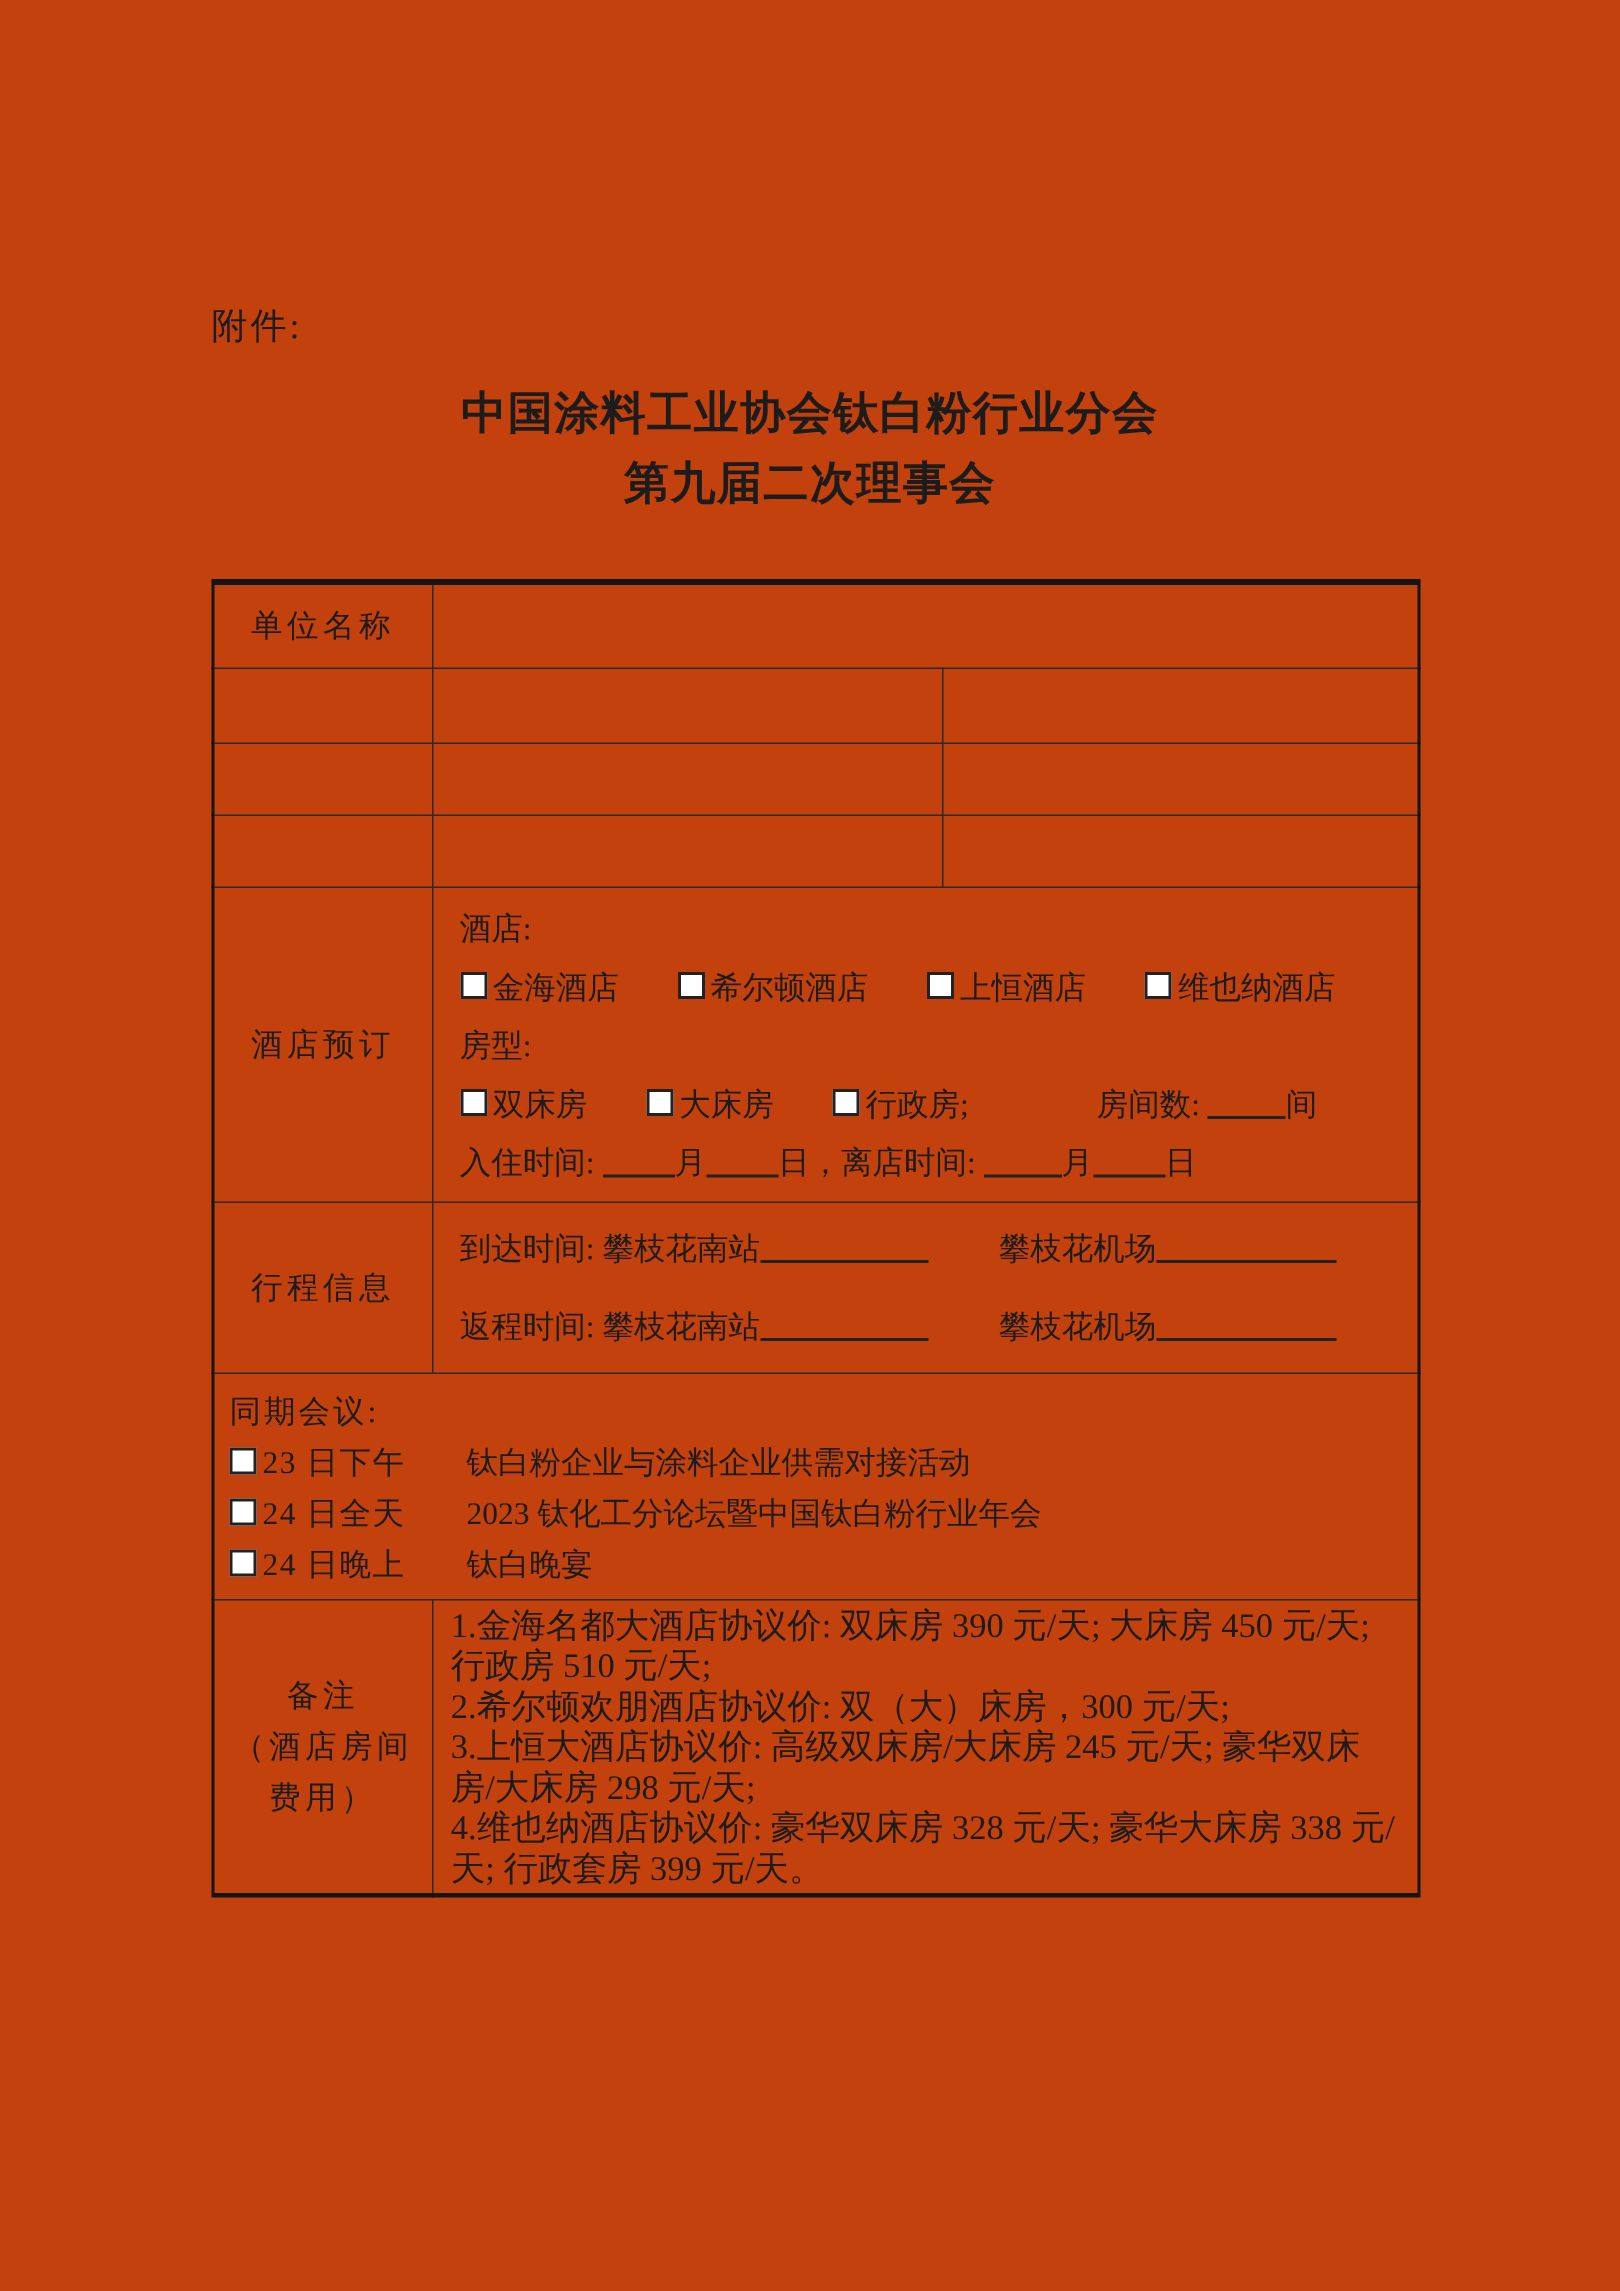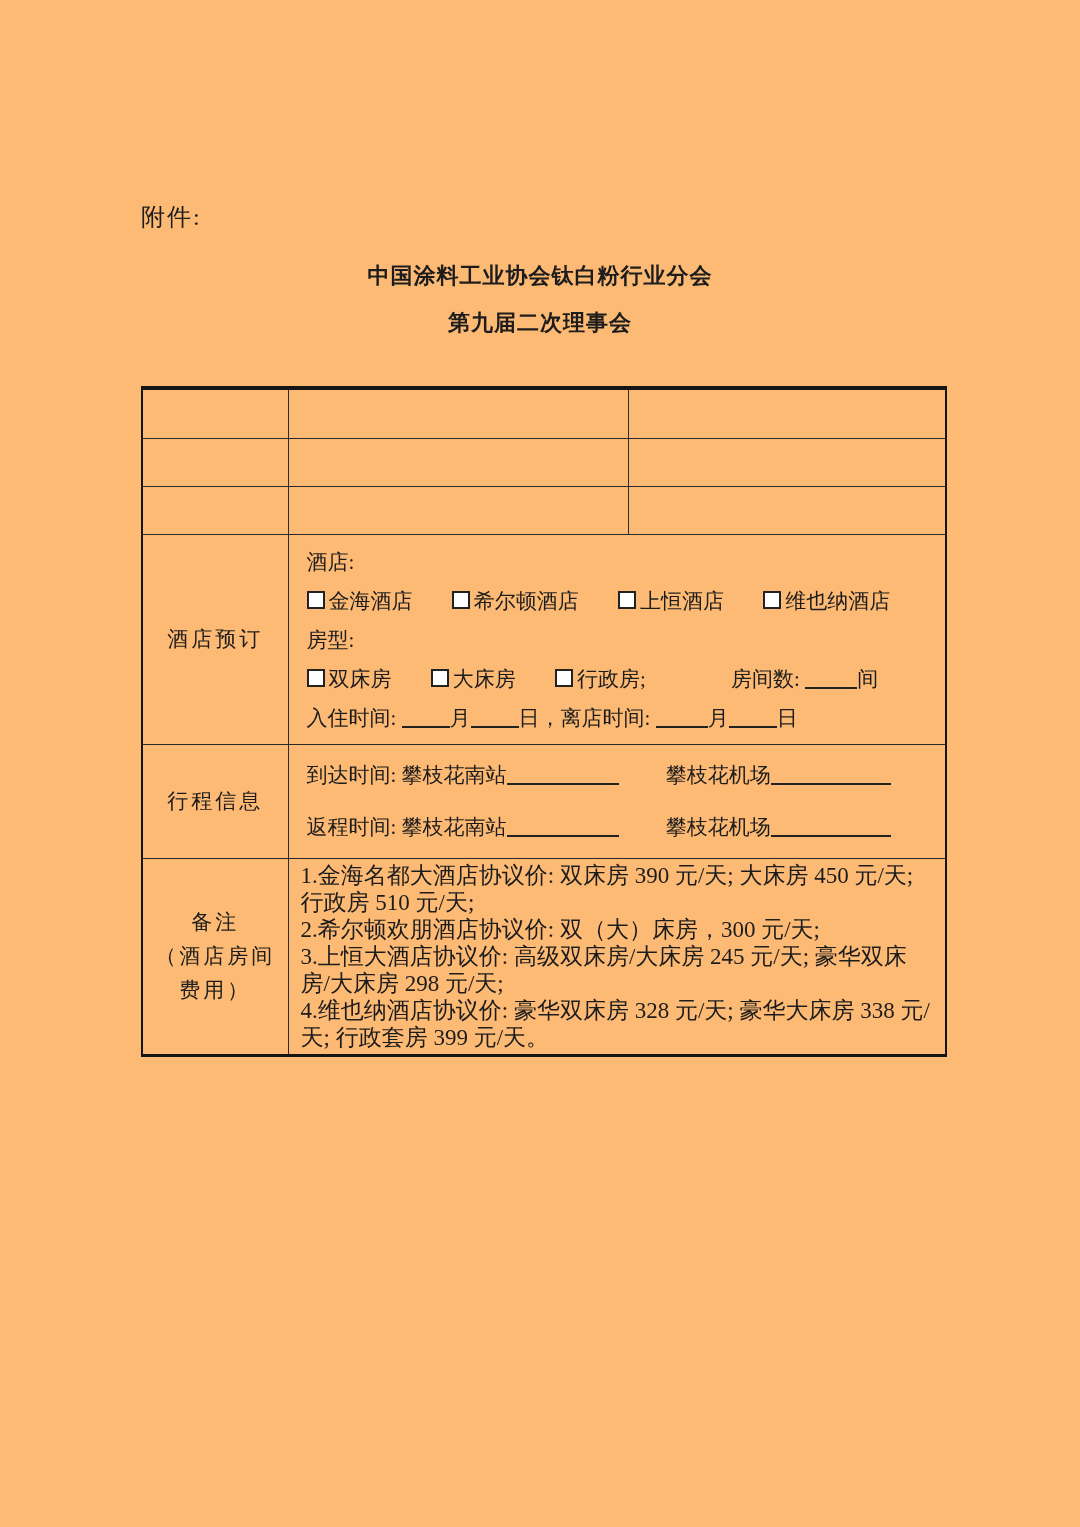--- a/index.html
+++ b/index.html
@@ -4,31 +4,31 @@
 <style>
   html,body{margin:0;padding:0;}
   body{
     width:1080px;height:1527px;
     background:#fdfdfd;
     font-family:"Liberation Serif","DejaVu Serif",serif;
     color:#1c1c1c;
     position:relative;
     overflow:hidden;
   }
-  .page{position:absolute;inset:0;background:#fdba74;}
+  .page{position:absolute;inset:0;background:#c2410c;}
 
   .attachment{
     position:absolute;left:141px;top:201px;
     font-size:24px;letter-spacing:2px;
   }
   .titles{
     position:absolute;left:0;top:252px;width:1080px;
     text-align:center;font-weight:bold;
   }
-  .title-line{font-size:22px;letter-spacing:1px;line-height:47px;}
+  .title-line{font-size:30px;letter-spacing:1px;line-height:47px;}
 
   table.form-table{
     position:absolute;left:141px;top:386px;
     width:806px;
     border-collapse:collapse;table-layout:fixed;
     border:2px solid #151515;
     border-top-width:4px;border-bottom-width:3px;
   }
   td{border:1.5px solid #2a2a2a;padding:0;vertical-align:middle;}
 
@@ -83,20 +83,24 @@
   </div>
 
   <table class="form-table">
     <colgroup>
         <col style="width:146px">
         <col style="width:340px">
         <col>
       </colgroup>
 
     <tbody>
+        <tr class="h57">
+      <td class="label-cell">单位名称</td>
+      <td colspan="2"></td>
+    </tr>
 
 
     <tr class="h50">
       <td></td>
       <td></td>
       <td></td>
     </tr>
     <tr class="h48">
       <td></td>
       <td></td>
@@ -143,20 +147,34 @@
           <span class="gap42"></span><span>攀枝花机场</span><span class="blank b120"></span>
         </div>
         <div class="iline">
           <span>返程时间:</span>
           <span>攀枝花南站</span><span class="blank b112"></span>
           <span class="gap42"></span><span>攀枝花机场</span><span class="blank b120"></span>
         </div>
       </td>
     </tr>
 
+    <tr class="h138">
+      <td colspan="3" class="conc-cell">
+        <div class="cline conc-heading">同期会议:</div>
+        <div class="cline">
+          <span class="cb"></span><span class="conc-time">23 日下午</span><span>钛白粉企业与涂料企业供需对接活动</span>
+        </div>
+        <div class="cline">
+          <span class="cb"></span><span class="conc-time">24 日全天</span><span>2023 钛化工分论坛暨中国钛白粉行业年会</span>
+        </div>
+        <div class="cline">
+          <span class="cb"></span><span class="conc-time">24 日晚上</span><span>钛白晚宴</span>
+        </div>
+      </td>
+    </tr>
 
     <tr class="h193">
       <td class="label-cell remarks-label">
         <div>备注</div>
         <div>（酒店房间</div>
         <div>费用）</div>
       </td>
       <td colspan="2" class="remarks-cell">
         <div class="rline">1.金海名都大酒店协议价: 双床房 390 元/天; 大床房 450 元/天; 行政房 510 元/天;</div>
         <div class="rline">2.希尔顿欢朋酒店协议价: 双（大）床房，300 元/天;</div>

